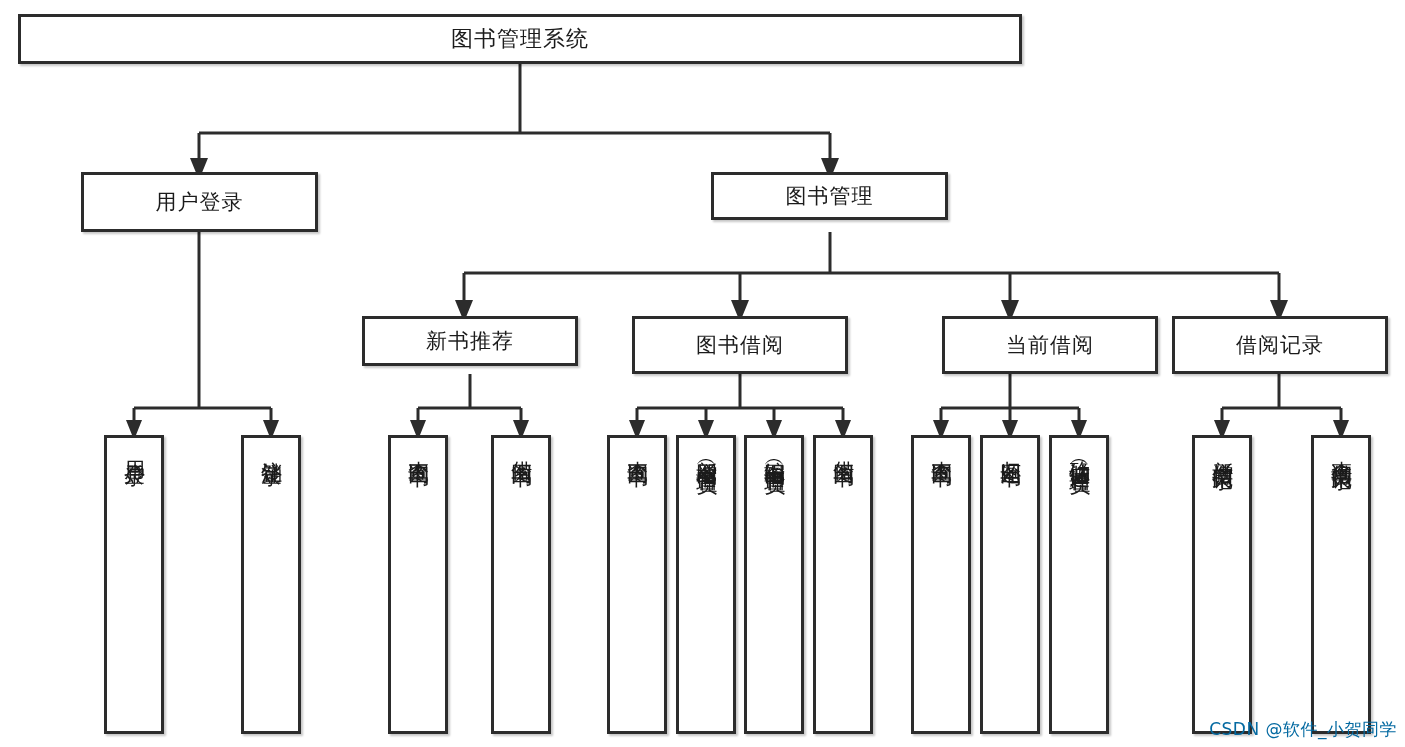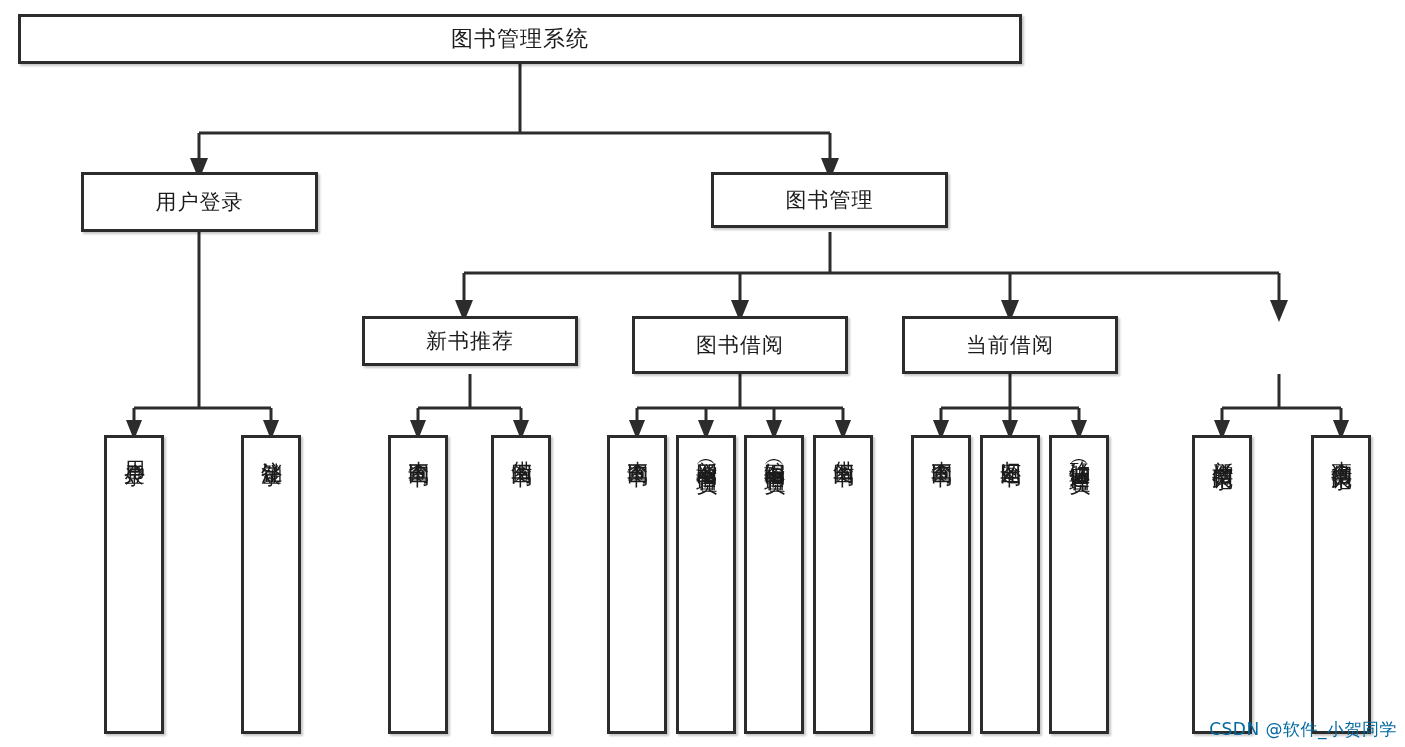--- a/index.html
+++ b/index.html
@@ -165,36 +165,39 @@
   </svg>
 
   <div class="node root" style="left:18px; top:14px; width:1004px; height:50px;">
     <span class="label">图书管理系统</span>
   </div>
 
   <div class="node branch" style="left:81px; top:172px; width:237px; height:60px;">
     <span class="label">用户登录</span>
   </div>
 
-  <div class="node branch" style="left:711px; top:172px; width:237px; height:56px;">
+  <div class="node branch" style="left:711px; top:172px; width:237px; height:48px;">
     <span class="label">图书管理</span>
   </div>
 
   <div class="node branch" style="left:362px; top:316px; width:216px; height:50px;">
     <span class="label">新书推荐</span>
   </div>
 
   <div class="node branch" style="left:632px; top:316px; width:216px; height:58px;">
     <span class="label">图书借阅</span>
   </div>
 
-  <div class="node branch" style="left:902px; top:316px; width:216px; height:58px;">
+  <div class="node branch" style="left:942px; top:316px; width:216px; height:58px;">
     <span class="label">当前借阅</span>
   </div>
 
+  <div class="node branch" style="left:1172px; top:316px; width:216px; height:58px;">
+    <span class="label">借阅记录</span>
+  </div>
 
   <div class="node leaf" style="left:104px; top:435px; width:60px; height:299px;">
     <span class="label">用户登录</span>
   </div>
 
   <div class="node leaf" style="left:241px; top:435px; width:60px; height:299px;">
     <span class="label">注销登录</span>
   </div>
 
   <div class="node leaf" style="left:388px; top:435px; width:60px; height:299px;">

